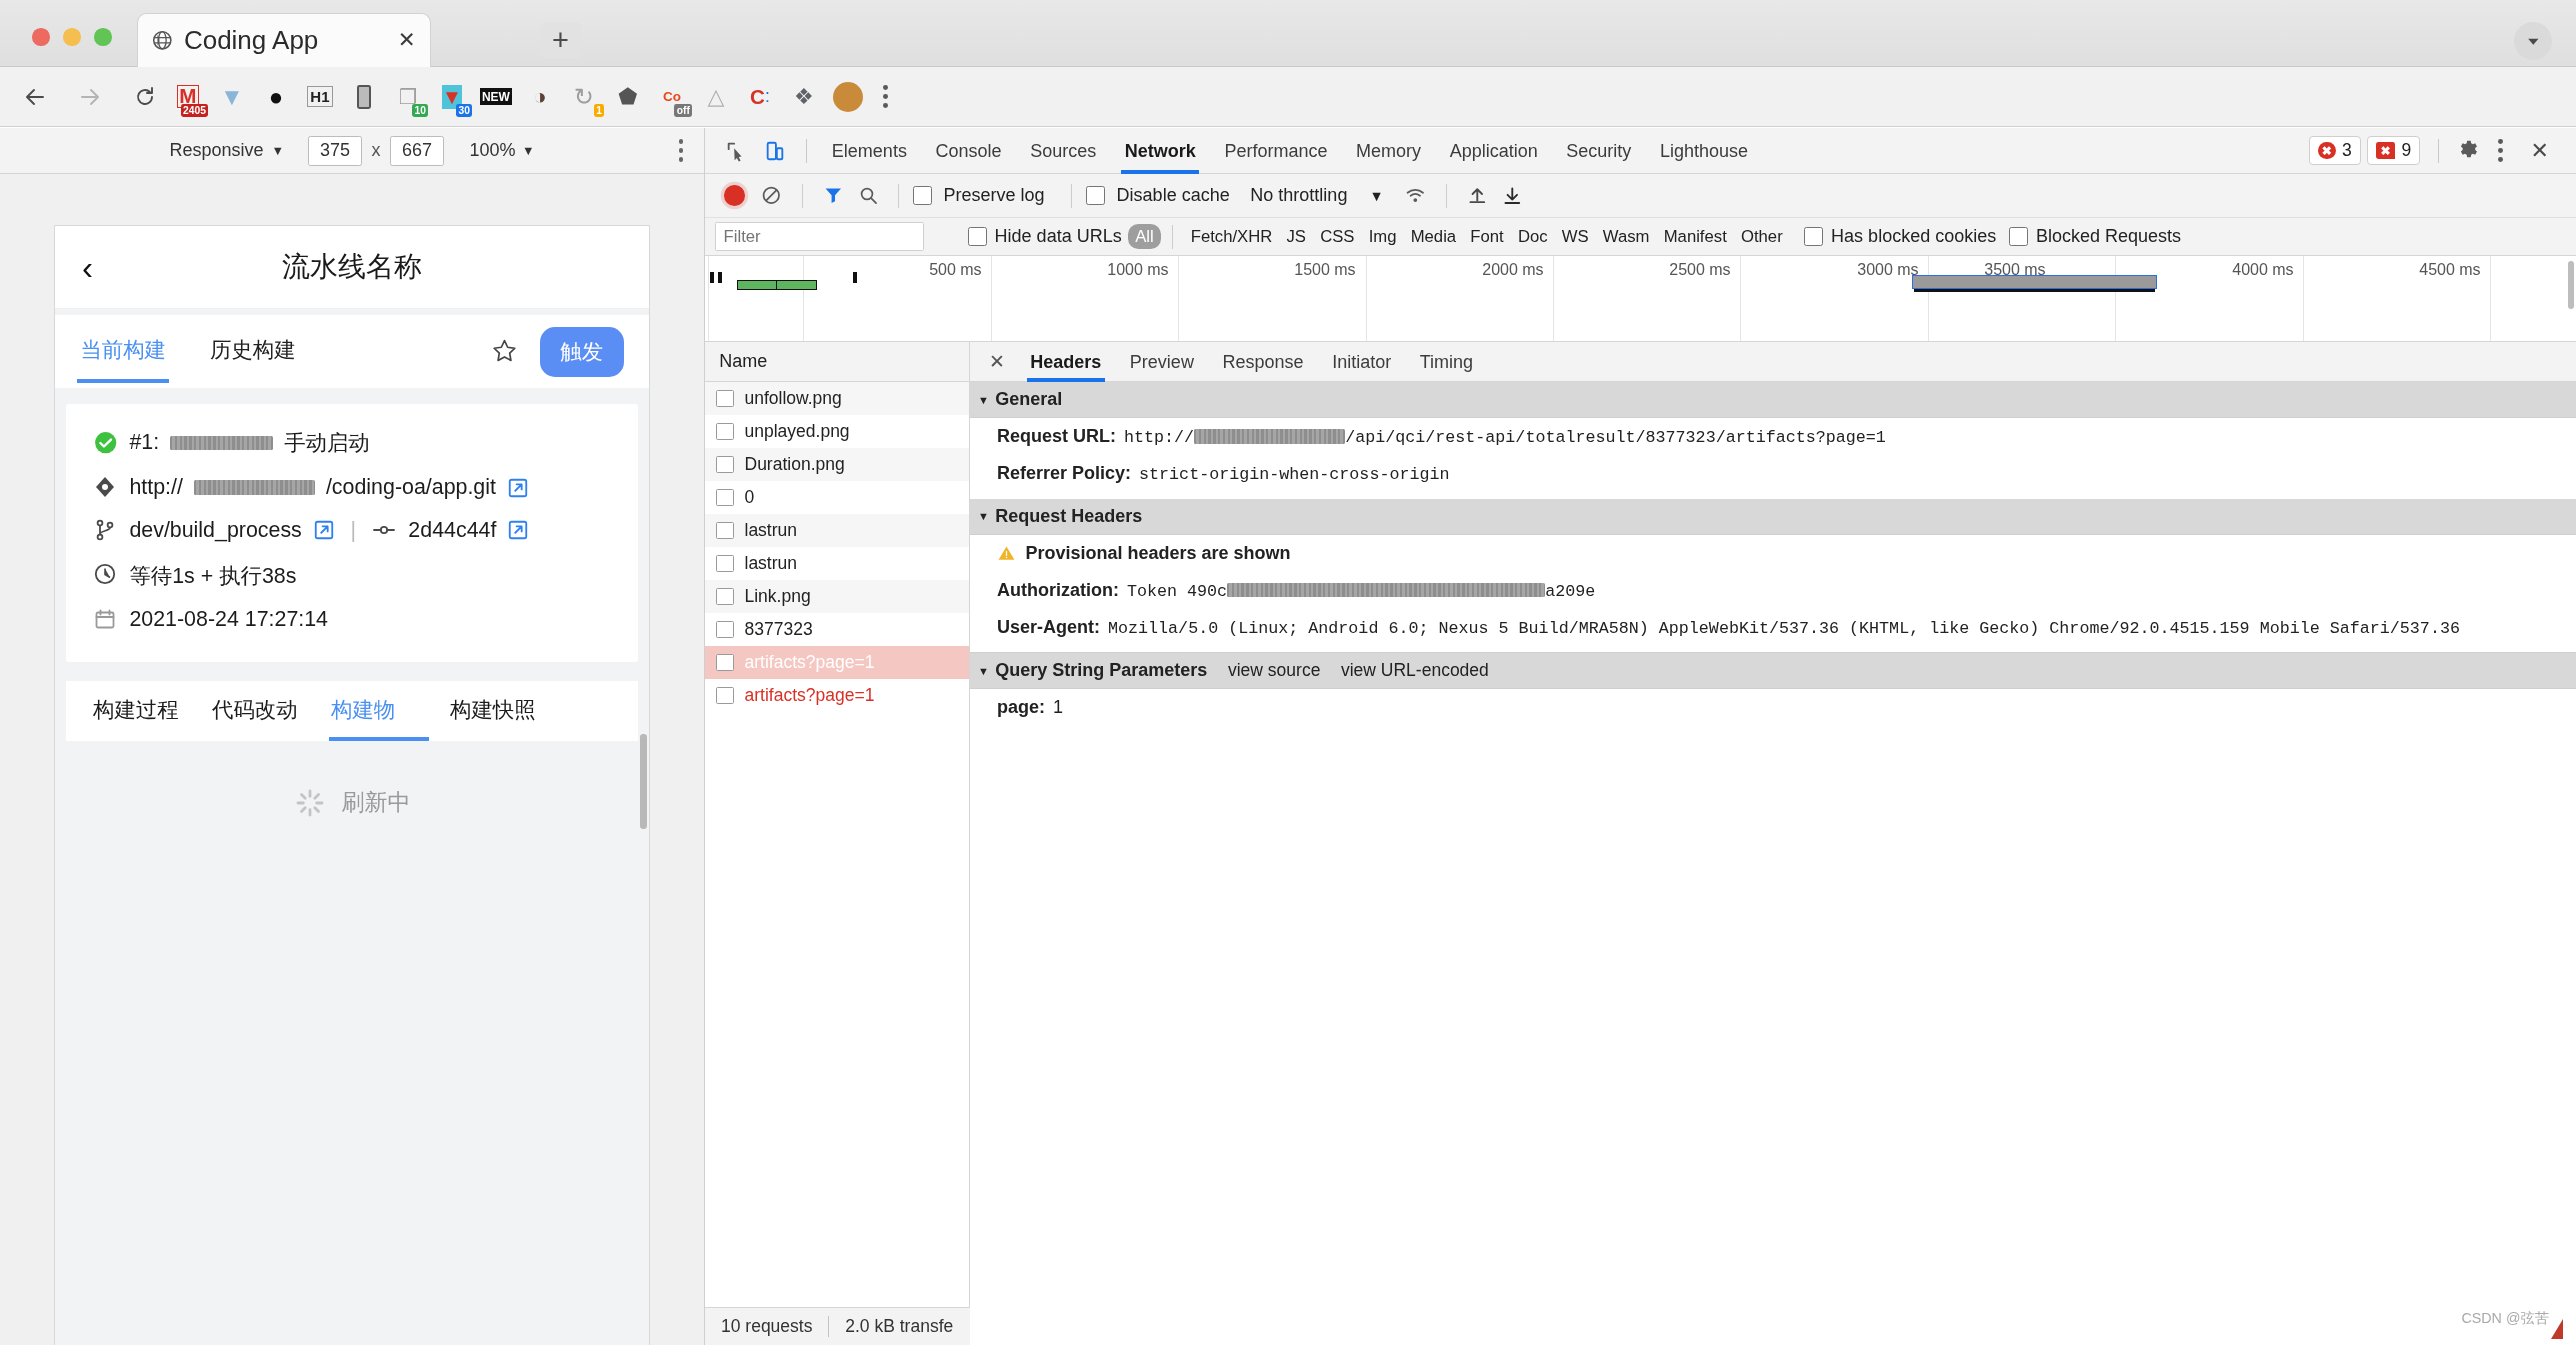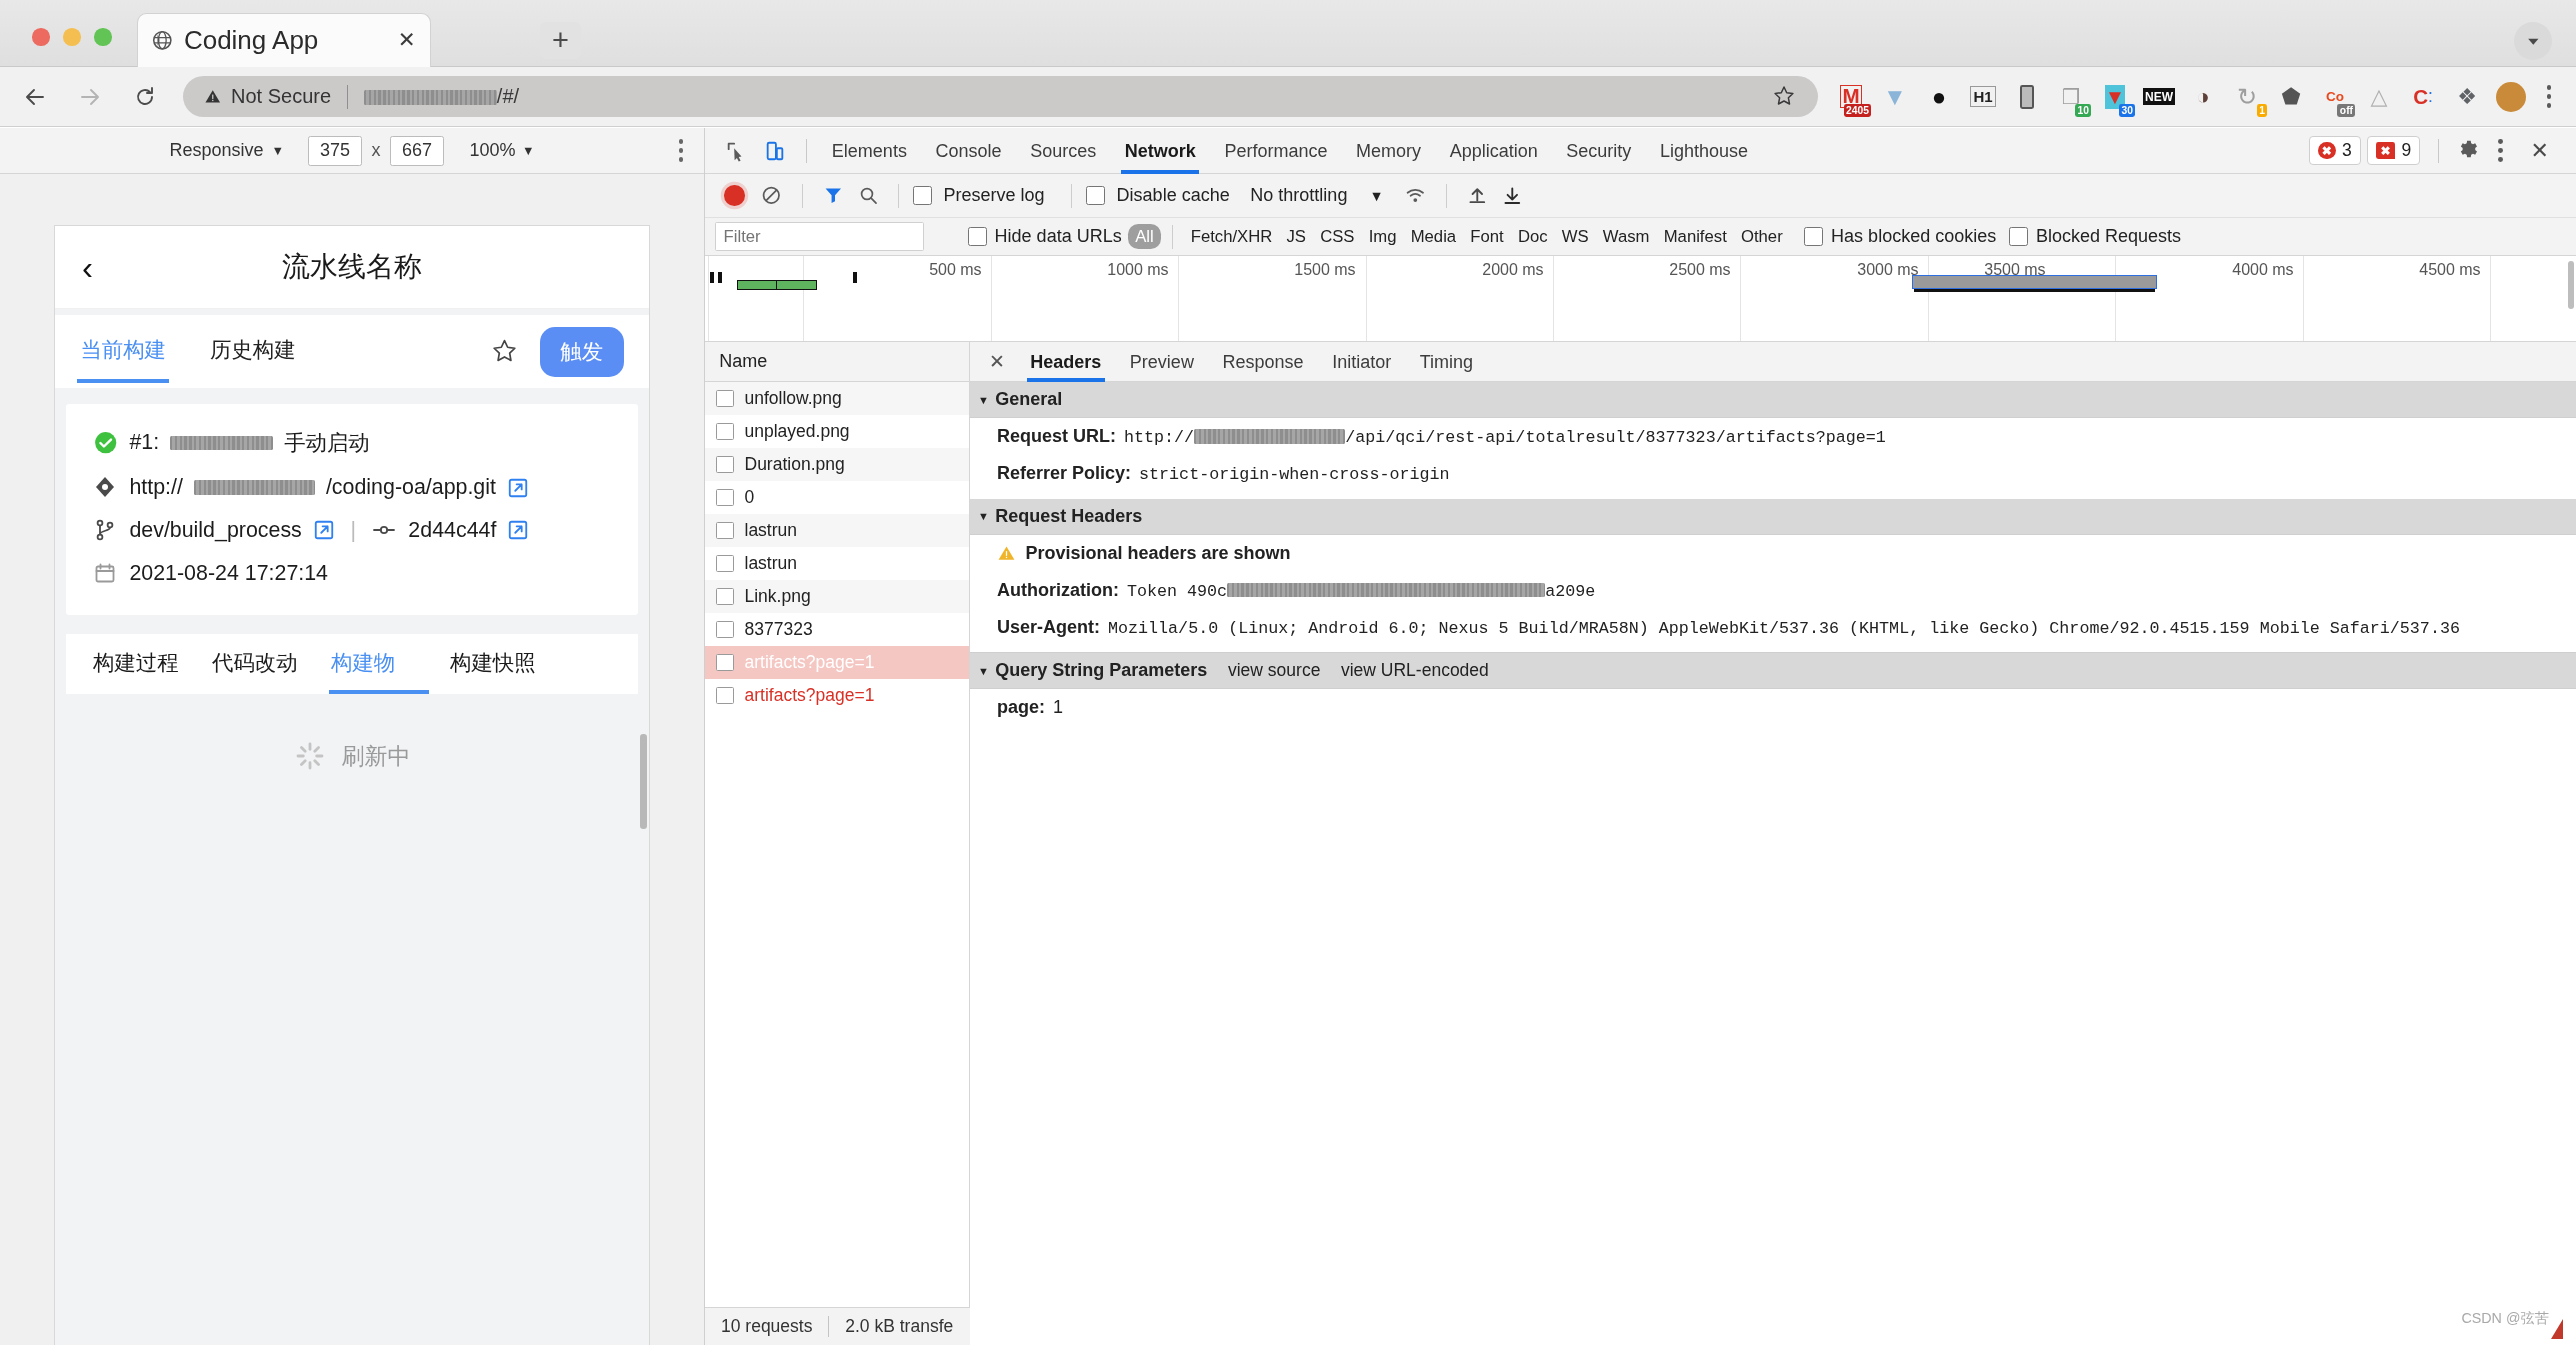--- a/index.html
+++ b/index.html
@@ -295,39 +295,20 @@
           <path d="M4 12h15M13 5l7 7-7 7" fill="none" stroke="currentColor" stroke-width="1.9" stroke-linecap="round" stroke-linejoin="round"></path>
         </svg>
     </div>
     <div class="nav-btn">
       <svg viewBox="0 0 24 24">
           <path d="M19 12a7 7 0 1 1-2.1-5" fill="none" stroke="currentColor" stroke-width="1.9" stroke-linecap="round"></path>
           <path d="M19 3v5h-5" fill="none" stroke="currentColor" stroke-width="1.9" stroke-linecap="round" stroke-linejoin="round"></path>
         </svg>
     </div>
 
-    <div class="omnibox">
-      <span class="not-secure">
-        <span class="warn-tri">
-          <svg viewBox="0 0 24 24" width="17.5" height="17.5">
-              <path d="M12 3 2 20h20z" fill="#343434"></path>
-              <rect x="11.1" y="9" width="1.8" height="6" fill="#ccc9c9"></rect>
-              <rect x="11.1" y="16.2" width="1.8" height="1.8" fill="#ccc9c9"></rect>
-            </svg>
-        </span>
-        <span>Not Secure</span>
-      </span>
-      <span class="omni-div"></span>
-      <span class="url-text"><span class="redact" style="width:133px"></span><span>/#/</span></span>
-      <span class="omni-star">
-        <svg viewBox="0 0 24 24">
-            <path d="M12 3.5l2.7 5.7 6.2.8-4.5 4.3 1.1 6.2-5.5-3-5.5 3 1.1-6.2L3.1 10l6.2-.8z" fill="none" stroke="#3a3a3a" stroke-width="1.5" stroke-linejoin="round"></path>
-          </svg>
-      </span>
-    </div>
 
     <div class="ext-strip">
       <div class="ext">
           <span style="font-size:20.6px;font-weight:bold;color:#d93025;border:1.6px solid #d93025;padding:0 1.6px;line-height:1;">M</span>
           <span class="ext-badge" style="background:#c5221f;">2405</span>
         </div>
       <div class="ext">
           <span style="font-size:24px;color:#8ab4d8;">▼</span>
         </div>
       <div class="ext">
@@ -476,20 +457,29 @@
                 <path d="M2 12h6.8M15.2 12H22" stroke="#4a4a4a" stroke-width="1.8" stroke-linecap="round"></path>
               </svg>
           </span>
           <span>2d44c44f</span>
           <span class="ext-link">
             <svg viewBox="0 0 24 24" width="22" height="22">
                 <rect x="3" y="3" width="18" height="18" rx="2" fill="none" stroke="#2f80f0" stroke-width="2"></rect>
                 <path d="M9 15L16 8M10.5 8H16v5.5" fill="none" stroke="#2f80f0" stroke-width="2" stroke-linecap="round" stroke-linejoin="round"></path>
               </svg>
           </span>
+        </div>
+        <div class="ph-line">
+          <span class="ph-ico">
+            <svg viewBox="0 0 24 24" width="24" height="24">
+                <circle cx="12" cy="12" r="9.2" fill="none" stroke="#4a4a4a" stroke-width="1.8"></circle>
+                <path d="M12 6.5v6l5 3" fill="#4a4a4a" stroke="#4a4a4a" stroke-width="1.6"></path>
+              </svg>
+          </span>
+          <span>等待1s + 执行38s</span>
         </div>
         <div class="ph-line">
           <span class="ph-ico">
             <svg viewBox="0 0 24 24" width="24" height="24">
                 <rect x="3.5" y="5.5" width="17" height="15" rx="1.5" fill="none" stroke="#9a9a9a" stroke-width="1.8"></rect>
                 <path d="M3.5 10h17M7.5 3.5v4M16.5 3.5v4" stroke="#9a9a9a" stroke-width="1.8" stroke-linecap="round"></path>
               </svg>
           </span>
           <span>2021-08-24 17:27:14</span>
         </div>

